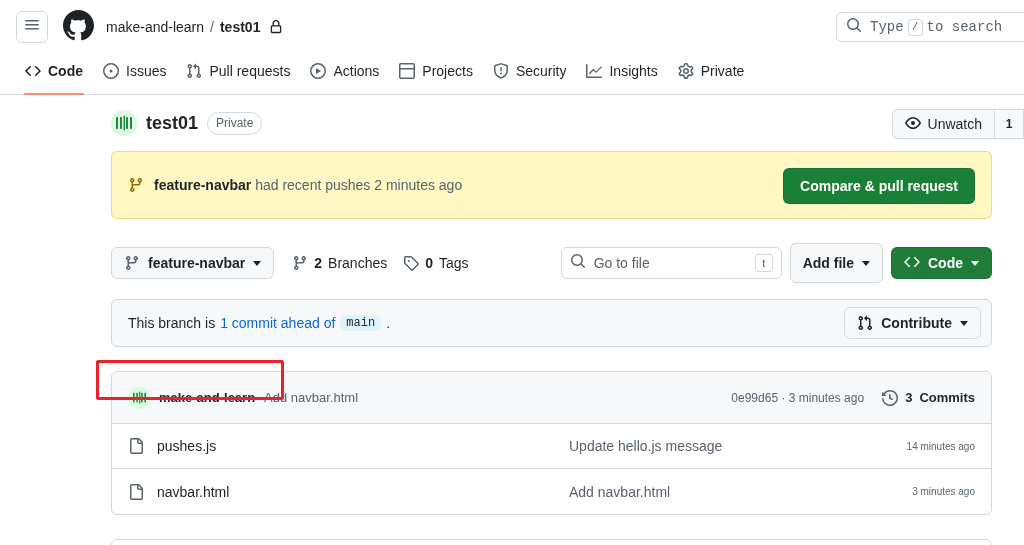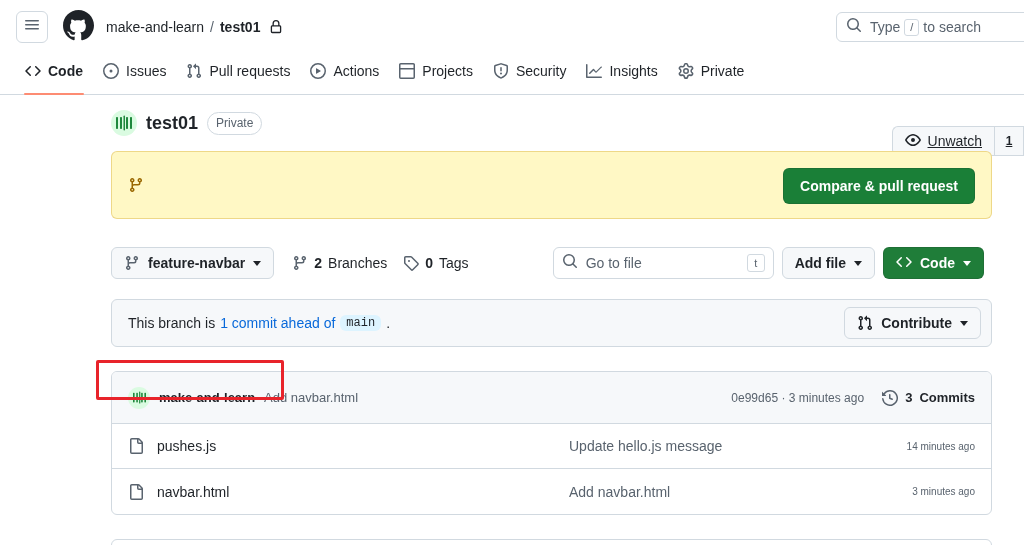--- a/index.html
+++ b/index.html
@@ -69,20 +69,21 @@
     gap: 8px;
     cursor: text;
     overflow: hidden;
   }
   .header-search .ph {
     font-size: 14px;
     color: #59636e;
     display: flex;
     gap: 4px;
     white-space: nowrap;
+    font-family: Liberation Mono, monospace;
   }
   .slash-key {
     display: inline-flex;
     align-items: center; justify-content: center;
     min-width: 15px; height: 17px;
     border: 1px solid #d1d9e0;
     border-radius: 3px;
     font-size: 11px;
     line-height: 1;
     color: #59636e;
@@ -158,23 +159,22 @@
     color: #59636e;
     border: 1px solid #d1d9e0;
     border-radius: 2em;
     padding: 1px 8px 2px;
     line-height: 18px;
   }
 
   .watch-wrap {
     position: absolute;
     right: -16px;
-    top: 31px;
-    display: flex;
-    text-decoration: underline;
+    top: 14px;
+    display: flex;
   }
   .btn-watch {
     display: flex; align-items: center; gap: 7px;
     height: 30px;
     padding: 0 12px;
     border: 1px solid #d1d9e0;
     border-right: none;
     border-radius: 6px 0 0 6px;
     background: #f6f8fa;
     font-size: 14px;
@@ -264,21 +264,21 @@
     gap: 16px;
     font-size: 14px;
   }
   .ref-stat { display: flex; align-items: center; gap: 6px; cursor: pointer; color: #59636e; }
   .ref-stat .num { font-weight: 600; color: #1f2328; }
   .ref-stat .lbl { color: #1f2328; }
   .ref-stat .ic { display: flex; align-items: center; color: #59636e; }
 
   .toolbar-right {
     position: absolute;
-    right: 8px;
+    right: 0;
     display: flex;
     align-items: center;
     gap: 8px;
   }
   .gotofile {
     width: 221px;
     height: 32px;
     border: 1px solid #d1d9e0;
     border-radius: 6px;
     background: #ffffff;
@@ -293,21 +293,21 @@
     display: inline-flex; align-items: center; justify-content: center;
     width: 18px; height: 18px;
     border: 1px solid #d1d9e0;
     border-radius: 3px;
     font-size: 11px;
     color: #59636e;
     line-height: 1;
   }
   .btn-addfile {
     display: flex; align-items: center; gap: 8px;
-    height: 32px;
+    height: 40px;
     padding: 0 12px;
     border: 1px solid #d1d9e0;
     border-radius: 6px;
     background: #f6f8fa;
     font-size: 14px;
     font-weight: 600;
     color: #1f2328;
     cursor: pointer;
     white-space: nowrap;
   }
@@ -634,20 +634,24 @@
     </div>
   </div>
 
   <div class="main-col">
 
     <div class="push-banner">
       <span class="branch-ic">
         <svg width="16" height="16" viewBox="0 0 16 16" fill="currentColor" aria-hidden="true">
           <path d="M9.5 3.25a2.25 2.25 0 1 1 3 2.122V6A2.5 2.5 0 0 1 10 8.5H6a1 1 0 0 0-1 1v1.128a2.251 2.251 0 1 1-1.5 0V5.372a2.25 2.25 0 1 1 1.5 0v1.836A2.493 2.493 0 0 1 6 7h4a1 1 0 0 0 1-1v-.628A2.25 2.25 0 0 1 9.5 3.25Zm-6 0a.75.75 0 1 0 1.5 0 .75.75 0 0 0-1.5 0Zm8.25-.75a.75.75 0 1 0 0 1.5.75.75 0 0 0 0-1.5ZM4.25 12a.75.75 0 1 0 0 1.5.75.75 0 0 0 0-1.5Z"></path>
         </svg>
+      </span>
+      <span class="push-text">
+        <b>feature-navbar</b>
+        <span class="muted">had recent pushes 2 minutes ago</span>
       </span>
       <button class="btn-compare">Compare &amp; pull request</button>
     </div>
 
     <div class="branch-toolbar">
       <div class="btn-branch">
         <span class="ic">
           <svg width="16" height="16" viewBox="0 0 16 16" fill="currentColor" aria-hidden="true">
             <path d="M9.5 3.25a2.25 2.25 0 1 1 3 2.122V6A2.5 2.5 0 0 1 10 8.5H6a1 1 0 0 0-1 1v1.128a2.251 2.251 0 1 1-1.5 0V5.372a2.25 2.25 0 1 1 1.5 0v1.836A2.493 2.493 0 0 1 6 7h4a1 1 0 0 0 1-1v-.628A2.25 2.25 0 0 1 9.5 3.25Zm-6 0a.75.75 0 1 0 1.5 0 .75.75 0 0 0-1.5 0Zm8.25-.75a.75.75 0 1 0 0 1.5.75.75 0 0 0 0-1.5ZM4.25 12a.75.75 0 1 0 0 1.5.75.75 0 0 0 0-1.5Z"></path>
           </svg>

